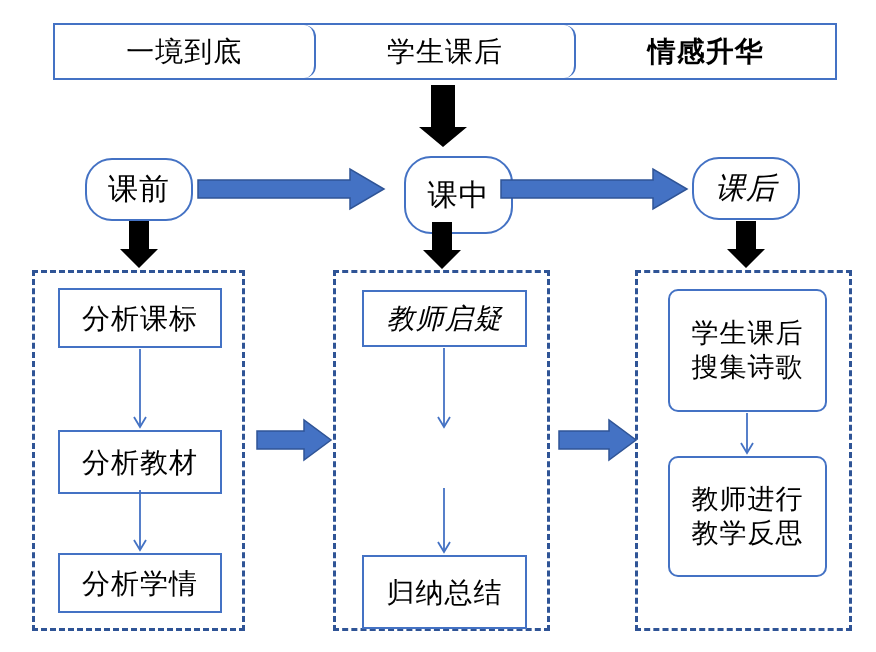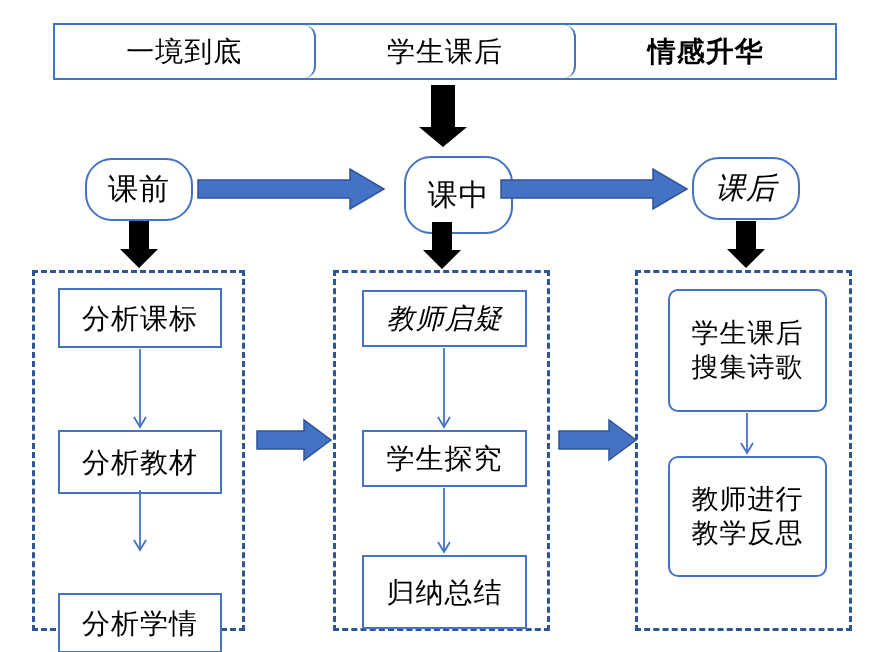--- a/index.html
+++ b/index.html
@@ -89,33 +89,32 @@
   <svg style="left:727px; top:221px;" width="38" height="47" viewBox="0 0 38 47">
     <polygon points="9,0 29,0 29,28 38,28 19,47 0,28 9,28" fill="#000000"></polygon>
   </svg>
 
   <div class="dashed-box" style="left:32px;  top:270px; width:213px; height:361px;"></div>
   <div class="dashed-box" style="left:333px; top:270px; width:217px; height:361px;"></div>
   <div class="dashed-box" style="left:635px; top:270px; width:217px; height:361px;"></div>
 
   <div class="box step-box" style="left:58px; top:288px; width:164px; height:60px;">分析课标</div>
   <div class="box step-box" style="left:58px; top:430px; width:164px; height:64px;">分析教材</div>
-  <div class="box step-box" style="left:58px; top:553px; width:164px; height:60px;margin-top:40px;">分析学情</div>
+  <div class="box step-box" style="left:58px; top:553px; width:164px; height:60px;">分析学情</div>
 
   <svg style="left:132px; top:349px;" width="16" height="80" viewBox="0 0 16 80">
     <line x1="8" y1="0" x2="8" y2="77" stroke="#4472C4" stroke-width="1.8" fill="none"></line>
     <polyline points="2,68 8,78 14,68" stroke="#4472C4" stroke-width="1.8" fill="none"></polyline>
   </svg>
   <svg style="left:132px; top:490px;" width="16" height="62" viewBox="0 0 16 62">
     <line x1="8" y1="0" x2="8" y2="59" stroke="#4472C4" stroke-width="1.8" fill="none"></line>
     <polyline points="2,50 8,60 14,50" stroke="#4472C4" stroke-width="1.8" fill="none"></polyline>
   </svg>
 
   <div class="box step-box" style="left:362px; top:290px; width:165px; height:57px;font-style:italic;">教师启疑</div>
-  <div class="box step-box" style="left:362px; top:430px; width:165px; height:57px;">学生探究</div>
   <div class="box step-box" style="left:362px; top:555px; width:165px; height:74px;">归纳总结</div>
 
   <svg style="left:436px; top:348px;" width="16" height="81" viewBox="0 0 16 81">
     <line x1="8" y1="0" x2="8" y2="78" stroke="#4472C4" stroke-width="1.8" fill="none"></line>
     <polyline points="2,69 8,79 14,69" stroke="#4472C4" stroke-width="1.8" fill="none"></polyline>
   </svg>
   <svg style="left:436px; top:488px;" width="16" height="66" viewBox="0 0 16 66">
     <line x1="8" y1="0" x2="8" y2="63" stroke="#4472C4" stroke-width="1.8" fill="none"></line>
     <polyline points="2,54 8,64 14,54" stroke="#4472C4" stroke-width="1.8" fill="none"></polyline>
   </svg>

